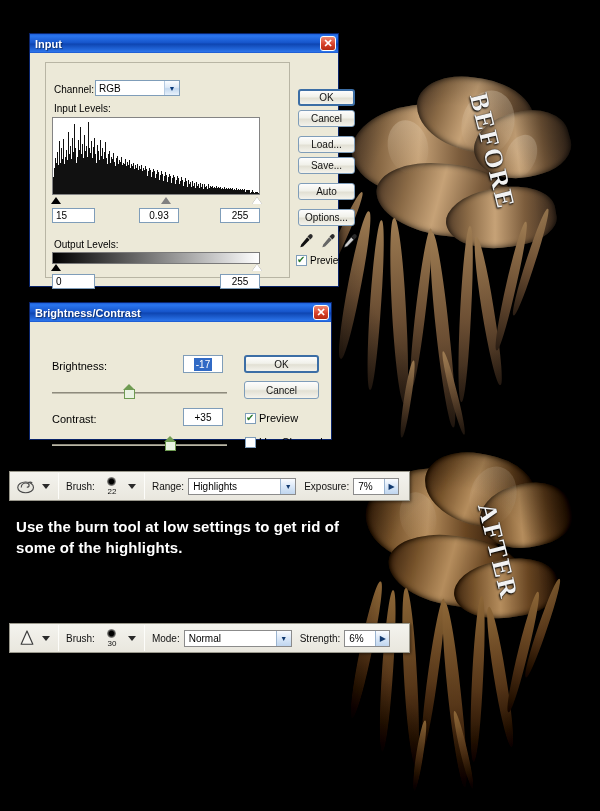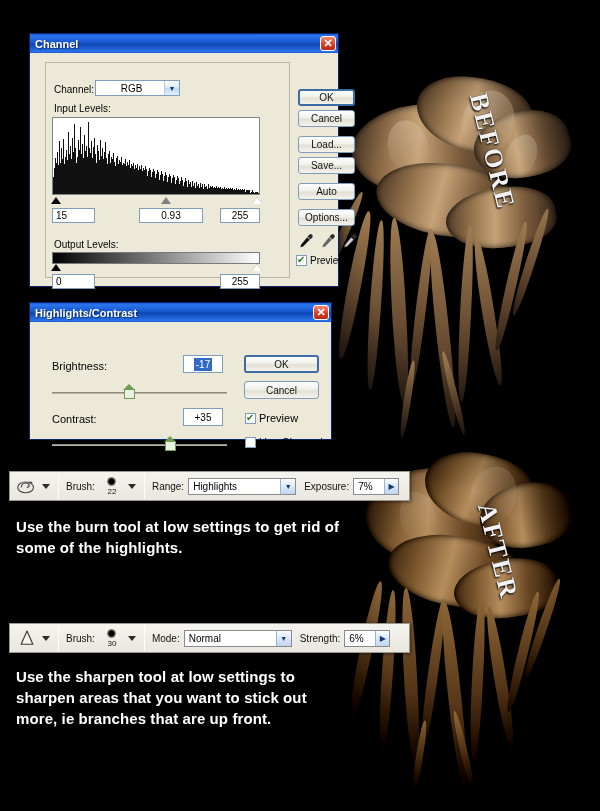--- a/index.html
+++ b/index.html
@@ -169,28 +169,28 @@
       <div class="rt" style="left:66px; top:272px; width:7px; height:72px; transform:rotate(9deg);"></div>
       <div class="vig"></div>
     </div>
     <div class="ba-label" style="left:150px; top:52px; transform:rotate(76deg); transform-origin:left top;">AFTER</div>
   </div>
 
 
 
   <div class="dialog" style="left:29px; top:33px; width:310px; height:254px;">
     <div class="dlg-title">
-      <span class="t">Channel</span>
+      <span class="t">Input</span>
       <div class="close-btn">✕</div>
     </div>
     <div class="dlg-body" style="height:235px;">
 
       <div class="fieldset" style="left:15px; top:9px; width:245px; height:216px;"></div>
       <div class="lbl" style="left:24px; top:31px;">Channel:</div>
-      <div class="combo" style="left:65px; top:27px; width:85px; height:16px;text-align:center;">
+      <div class="combo" style="left:65px; top:27px; width:85px; height:16px;">
         <span class="cv">RGB</span>
         <span class="arrow">▼</span>
       </div>
 
       <div class="lbl" style="left:24px; top:50px;">Input Levels:</div>
 
       <div id="histogram" style="left:22px; top:64px; width:208px; height:78px;">
           <div class="bar" style="left:0.00px;width:1.00px;height:17px"></div>
           <div class="bar" style="left:0.79px;width:1.00px;height:26px"></div>
           <div class="bar" style="left:1.58px;width:1.00px;height:36px"></div>
@@ -452,21 +452,21 @@
           <div class="bar" style="left:204.42px;width:1.00px;height:2px"></div>
           <div class="bar" style="left:205.21px;width:1.00px;height:1px"></div>
         </div>
 
       <div class="ramp io" style="left:22px; top:143px; width:208px; height:0px; opacity:0;"></div>
       <div class="sld black" style="left:21px; top:144px;"></div>
       <div class="sld gray" style="left:131px; top:144px;"></div>
       <div class="sld white" style="left:222px; top:144px;"></div>
 
       <div class="txtbox" style="left:22px; top:155px; width:43px; height:15px;">15</div>
-      <div class="txtbox ctr" style="left:109px; top:155px; width:64px; height:15px;">0.93</div>
+      <div class="txtbox ctr" style="left:109px; top:155px; width:40px; height:15px;">0.93</div>
       <div class="txtbox ctr" style="left:190px; top:155px; width:40px; height:15px;">255</div>
 
       <div class="lbl" style="left:24px; top:186px;">Output Levels:</div>
       <div class="ramp io" style="left:22px; top:199px; width:208px; height:12px;"></div>
       <div class="sld black" style="left:21px; top:211px;"></div>
       <div class="sld white" style="left:222px; top:211px;"></div>
       <div class="txtbox" style="left:22px; top:221px; width:43px; height:15px;">0</div>
       <div class="txtbox ctr" style="left:190px; top:221px; width:40px; height:15px;">255</div>
 
       <div class="xp-btn def" style="position:absolute; left:268px; top:36px; width:57px; height:17px;">OK</div>
@@ -497,21 +497,21 @@
 
       <div class="chk" style="left:266px; top:202px;">
         <span class="box on"></span>
         <span>Preview</span>
       </div>
     </div>
   </div>
 
   <div class="dialog" style="left:29px; top:302px; width:303px; height:138px;">
     <div class="dlg-title">
-      <span class="t">Highlights/Contrast</span>
+      <span class="t">Brightness/Contrast</span>
       <div class="close-btn">✕</div>
     </div>
     <div class="dlg-body" style="height:119px;">
 
       <div class="lbl" style="left:22px; top:38px; font-size:11px;">Brightness:</div>
       <div class="txtbox ctr" style="left:153px; top:33px; width:40px; height:18px;">
         <span style="background:#316ac5; color:#fff; padding:1px 2px;">-17</span>
       </div>
       <div class="track" style="left:22px; top:70px; width:175px;"></div>
       <div class="house" style="left:93px; top:62px;">
@@ -592,16 +592,15 @@
       <span class="cv" style="flex:1;">Normal</span>
       <span class="arrow">▼</span>
     </div>
     <div class="lab" style="margin-left:8px;">Strength:</div>
     <div class="spin">
       <span class="v">6%</span>
       <span class="ab">▶</span>
     </div>
   </div>
 
-  <div class="caption" style="left:16px; top:666px; width:330px;">Use the sharpen tool at low settings to sharpen areas that you want to stick out more, ie branches that are up front.</div>
 
 
 </div>
 
 </body></html>

